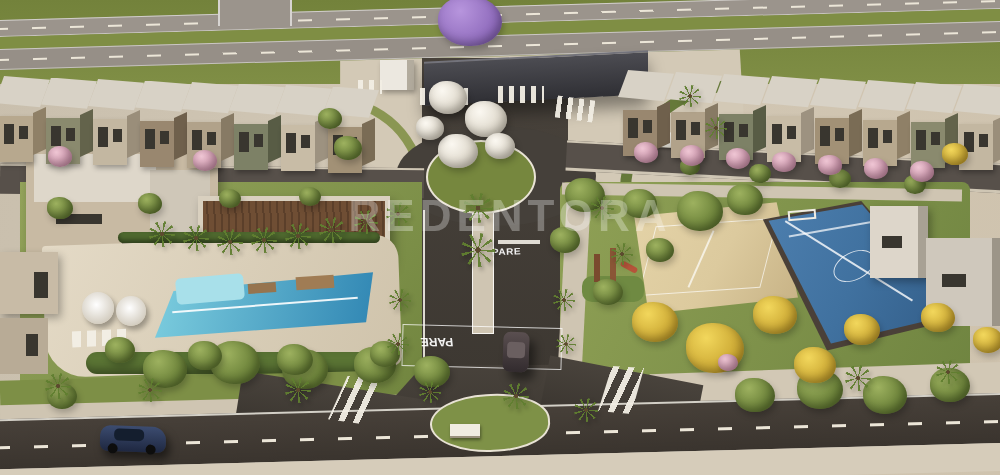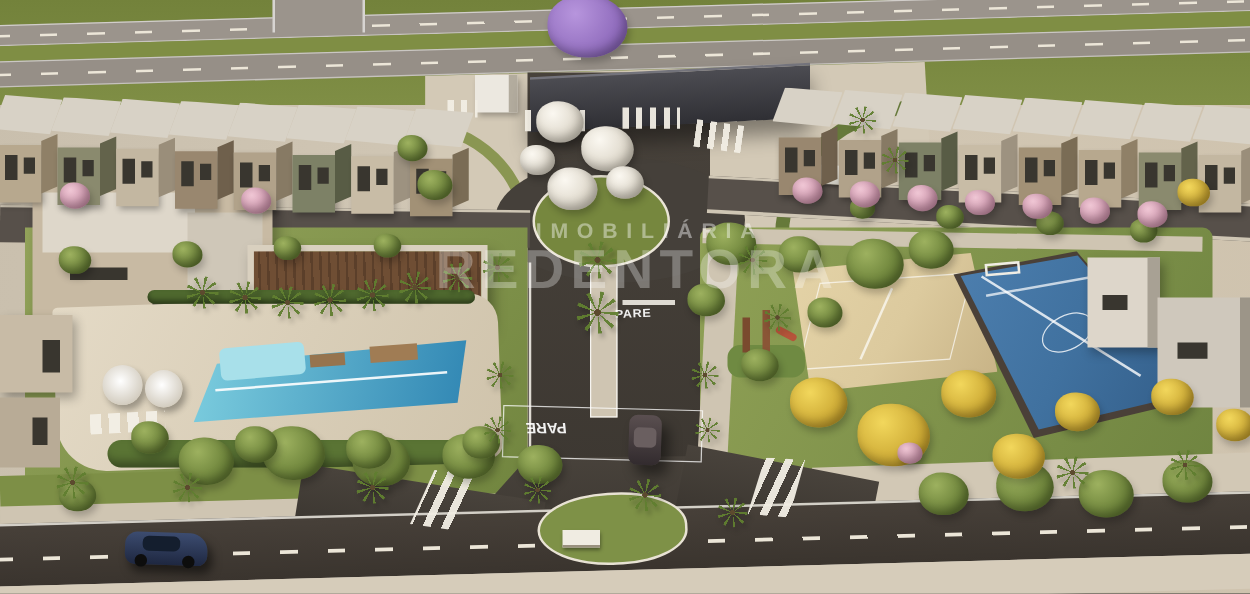--- a/index.html
+++ b/index.html
@@ -381,15 +381,14 @@
       <div class="palm" style="left: 503px; top: 383px; width: 26px; height: 26px;"></div>
       <div class="palm" style="left: 574px; top: 398px; width: 24px; height: 24px;"></div>
       <div class="palm" style="left: 845px; top: 365px; width: 26px; height: 26px;"></div>
       <div class="palm" style="left: 936px; top: 360px; width: 24px; height: 24px;"></div>
       <div class="palm" style="left: 389px; top: 289px; width: 22px; height: 22px;"></div>
       <div class="palm" style="left: 387px; top: 333px; width: 22px; height: 22px;"></div>
       <div class="palm" style="left: 553px; top: 289px; width: 22px; height: 22px;"></div>
       <div class="palm" style="left: 556px; top: 334px; width: 20px; height: 20px;"></div>
     </div>
 
-  <div class="wm" style="left:320px;top:176px;width:400px;font-size:17px;letter-spacing:7px;opacity:.42;">IMOBILIÁRIA</div>
   <div class="wm" style="left:290px;top:194px;width:440px;font-size:44px;letter-spacing:5px;opacity:.30;">REDENTORA</div>
 </div>
 
 </body></html>

